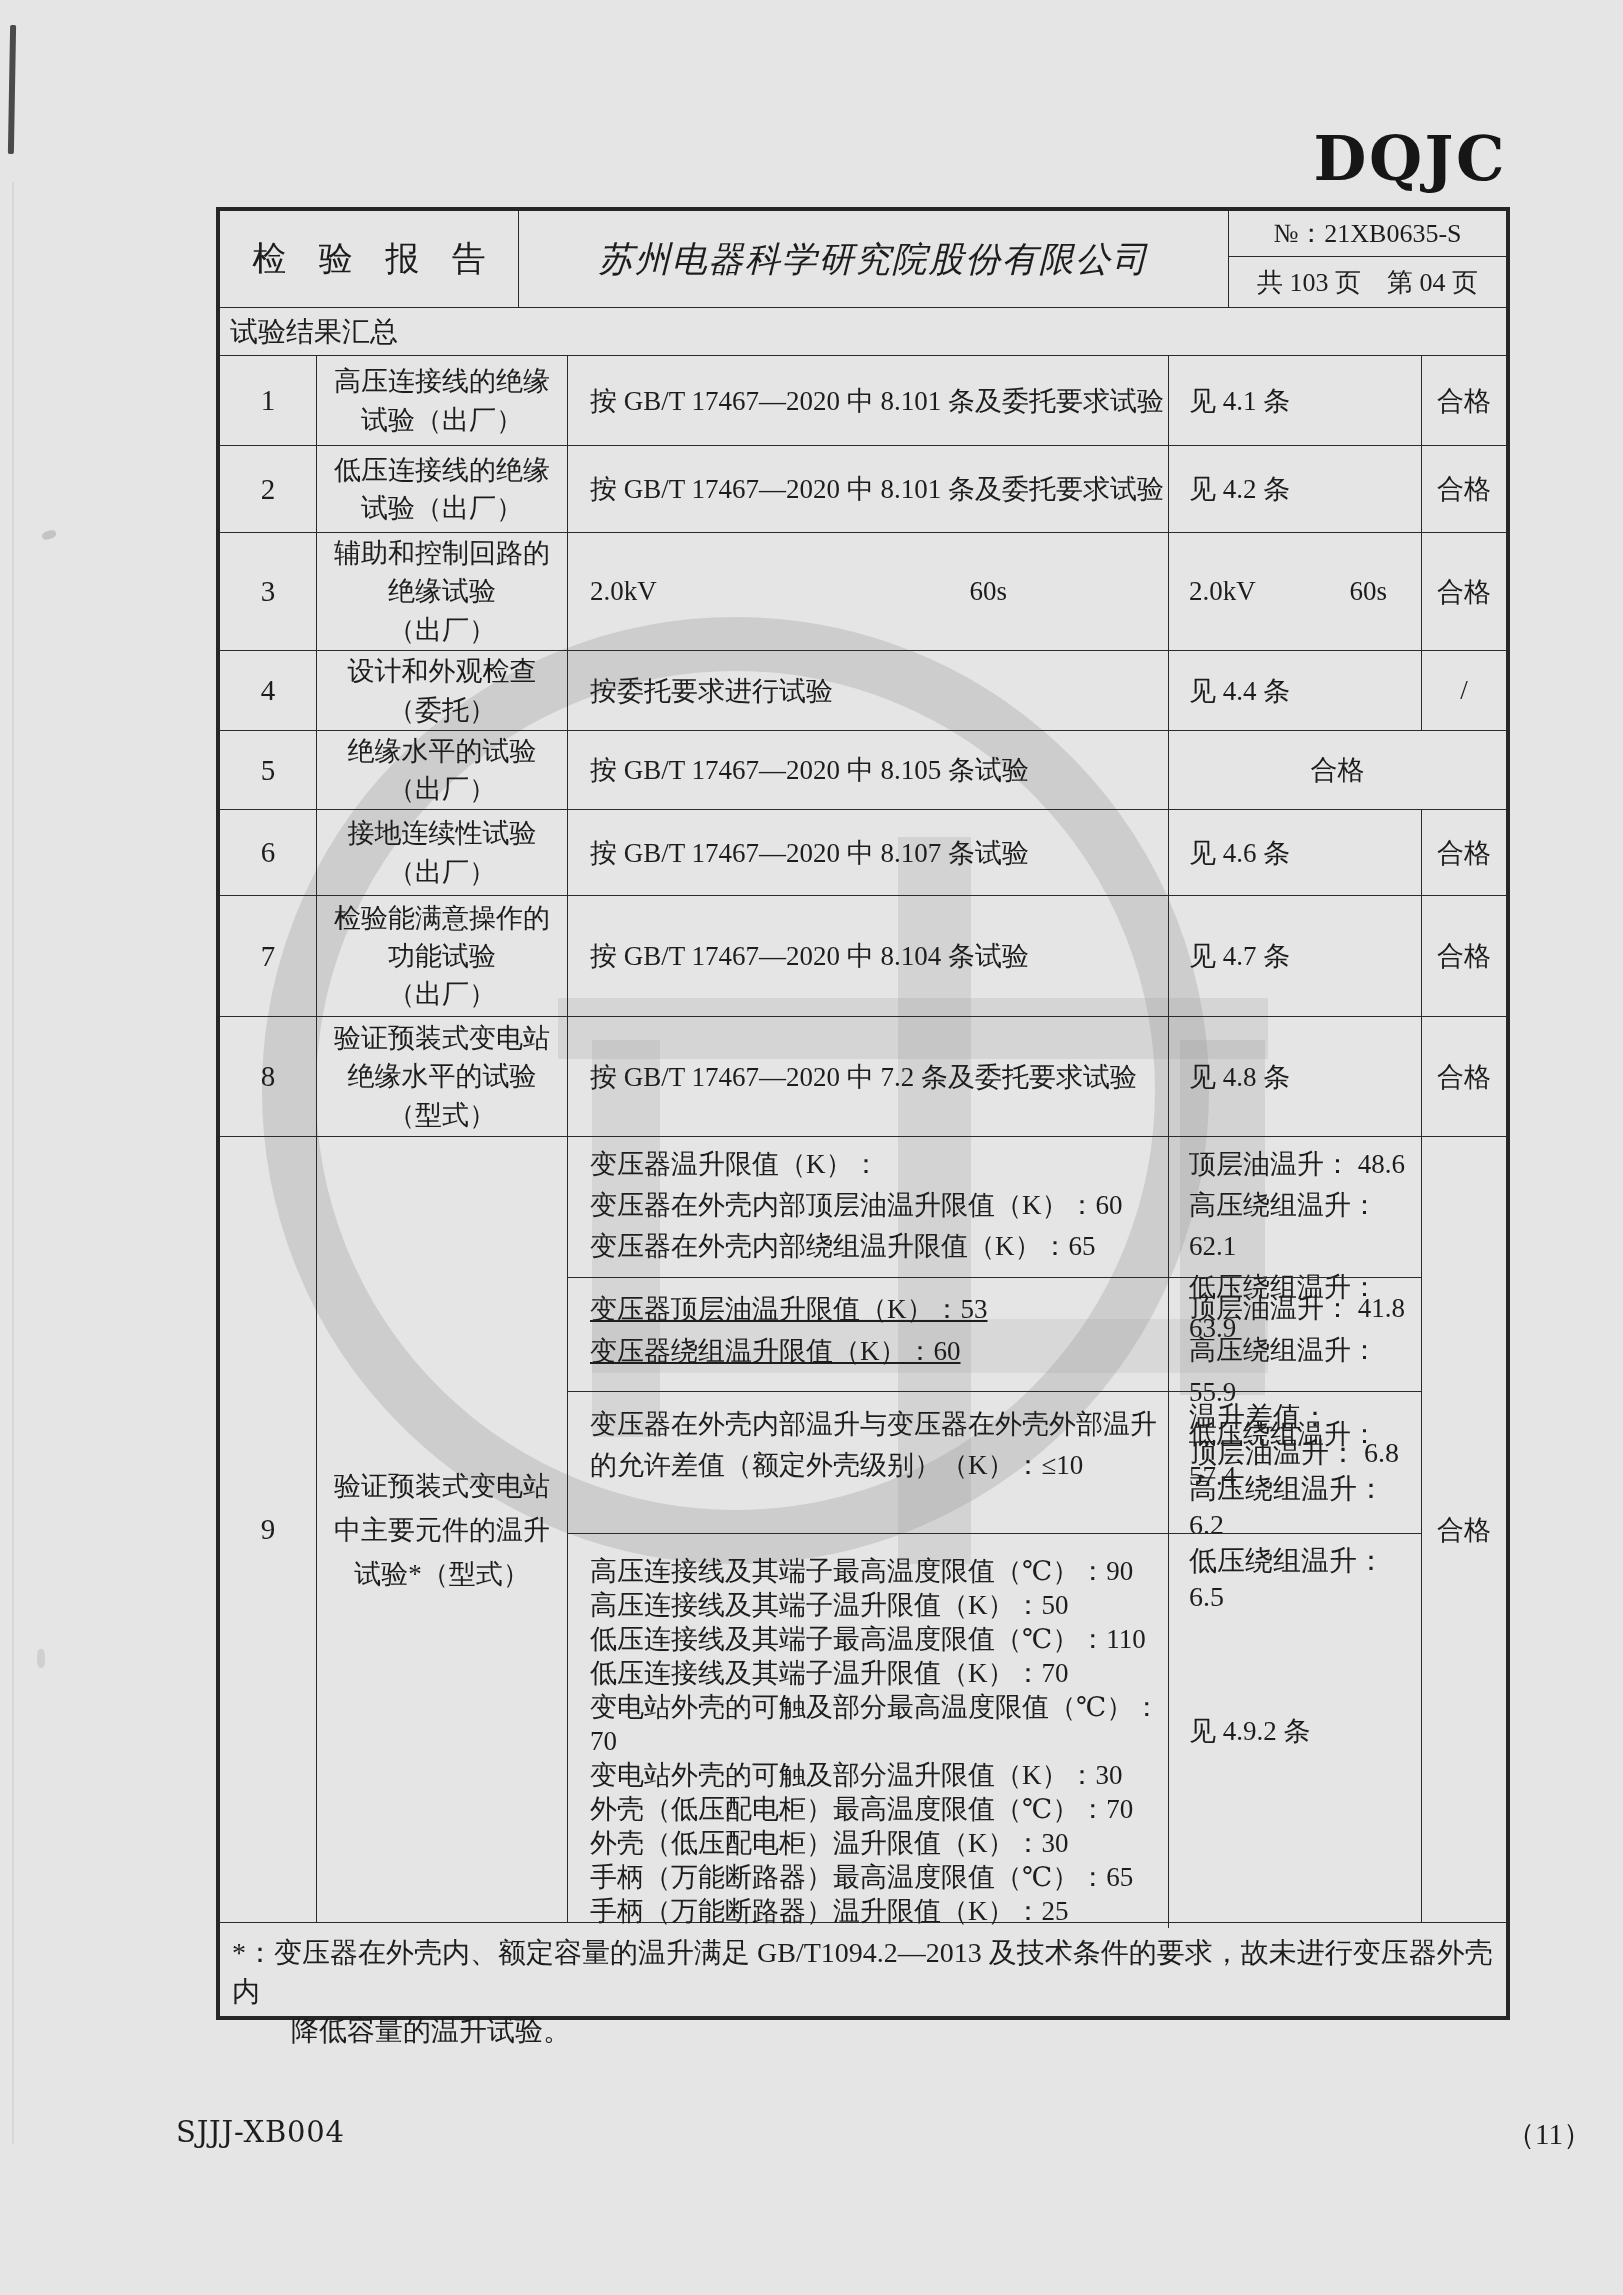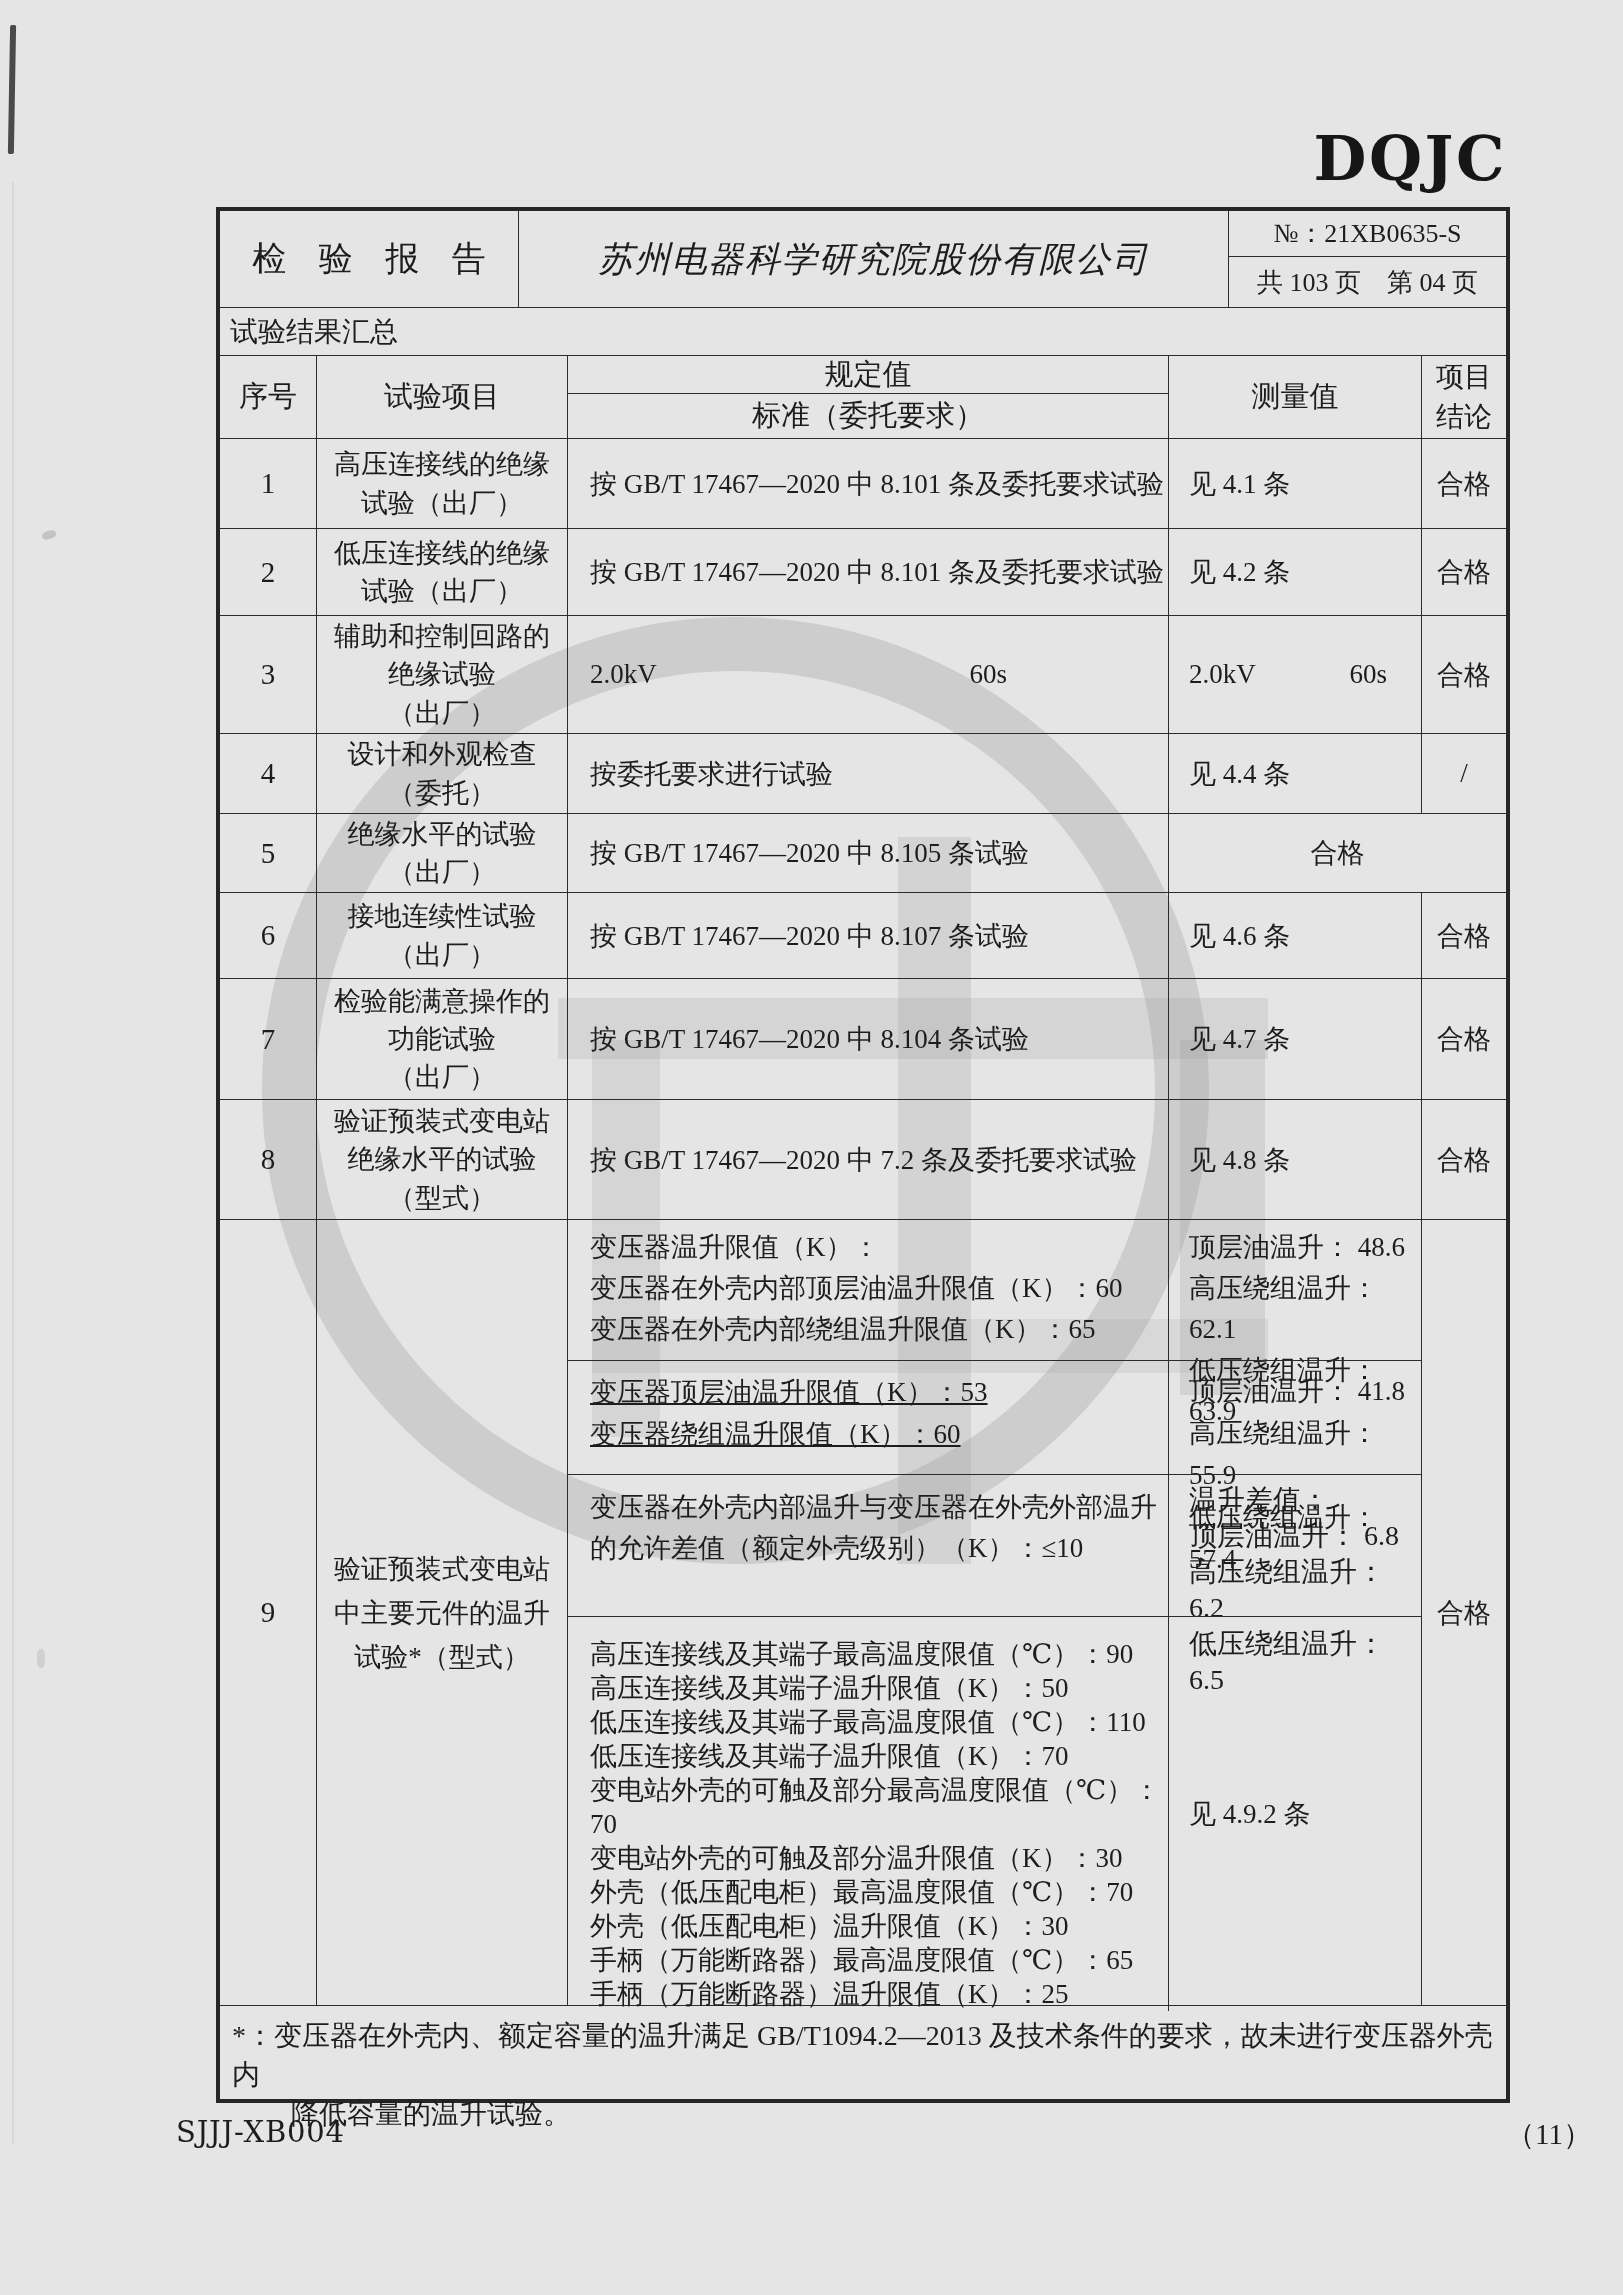--- a/index.html
+++ b/index.html
@@ -110,31 +110,20 @@
       <div class="cell nocell">
         <div class="no-top">№：21XB0635-S</div>
         <div class="no-bottom">共 103 页　第 04 页</div>
       </div>
     </div>
 
     <div class="row" style="height:48px">
       <div class="cell summary-cell">试验结果汇总</div>
     </div>
 
-    <div class="row colhead" style="height:83px">
-      <div class="cell seq">序号</div>
-      <div class="cell item">试验项目</div>
-      <div class="cell spec">
-        <div class="spec-top">规定值</div>
-        <div class="spec-bottom">标准（委托要求）</div>
-      </div>
-      <div class="cell meas" style="justify-content:center;padding-left:0;">测量值</div>
-      <div class="cell concl ml">项目
-结论</div>
-    </div>
 
     <div class="row" style="height:90px">
       <div class="cell seq">1</div>
       <div class="cell item ml">高压连接线的绝缘
 试验（出厂）</div>
       <div class="cell spec">按 GB/T 17467—2020 中 8.101 条及委托要求试验</div>
       <div class="cell meas">见 4.1 条</div>
       <div class="cell concl">合格</div>
     </div>
 

